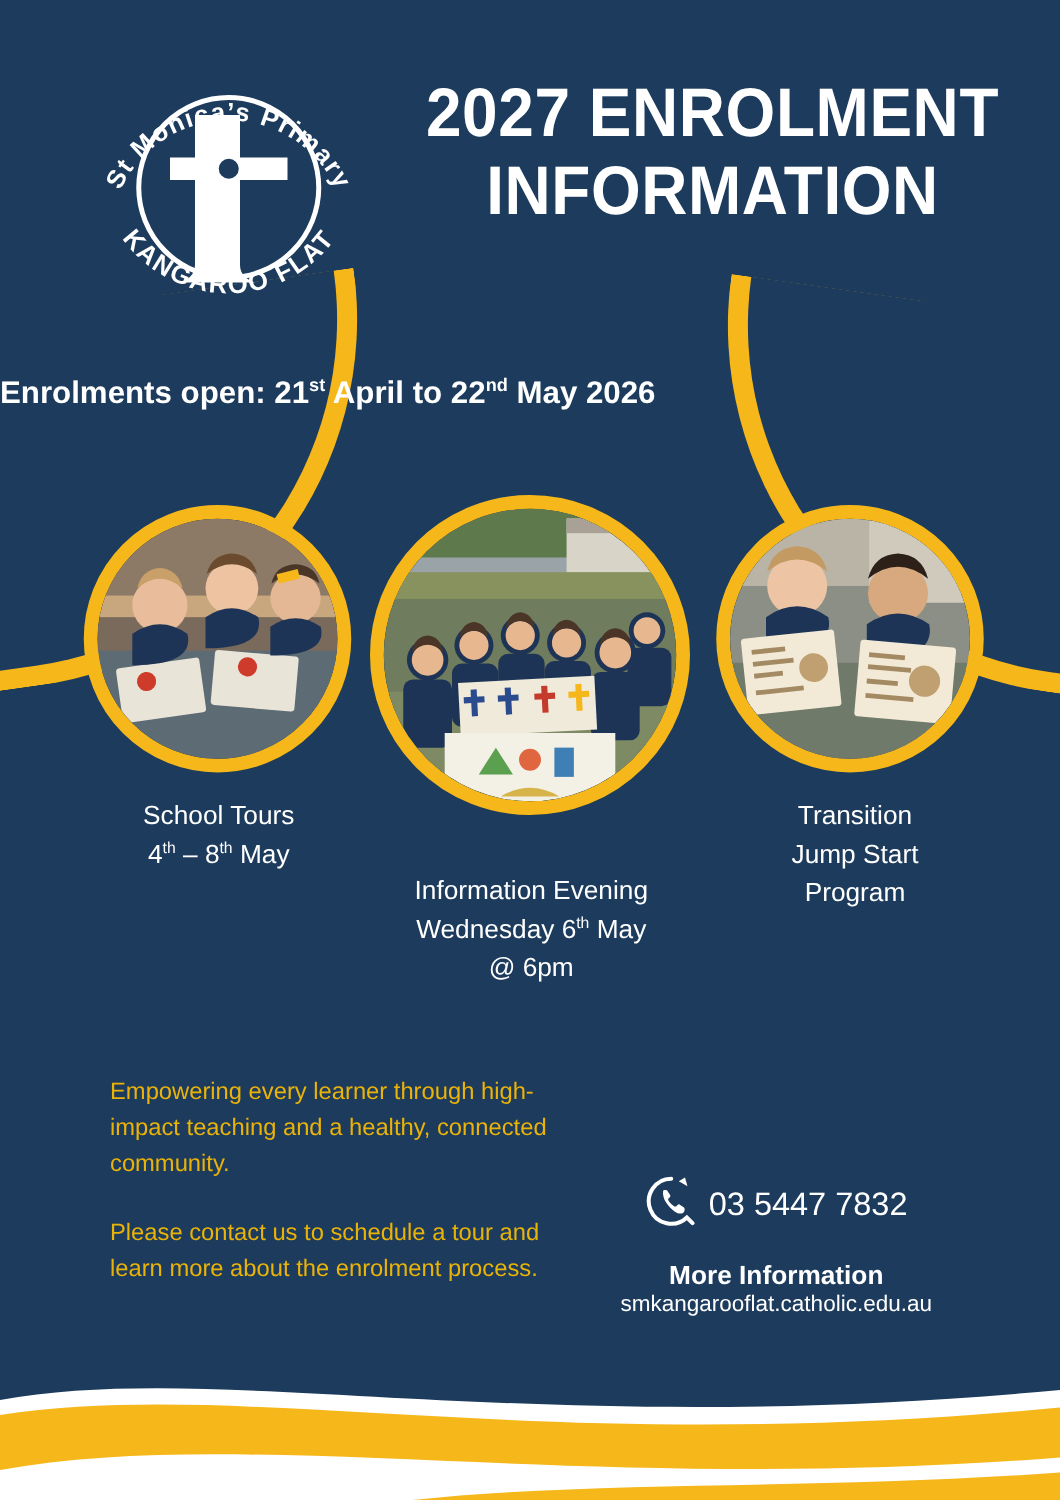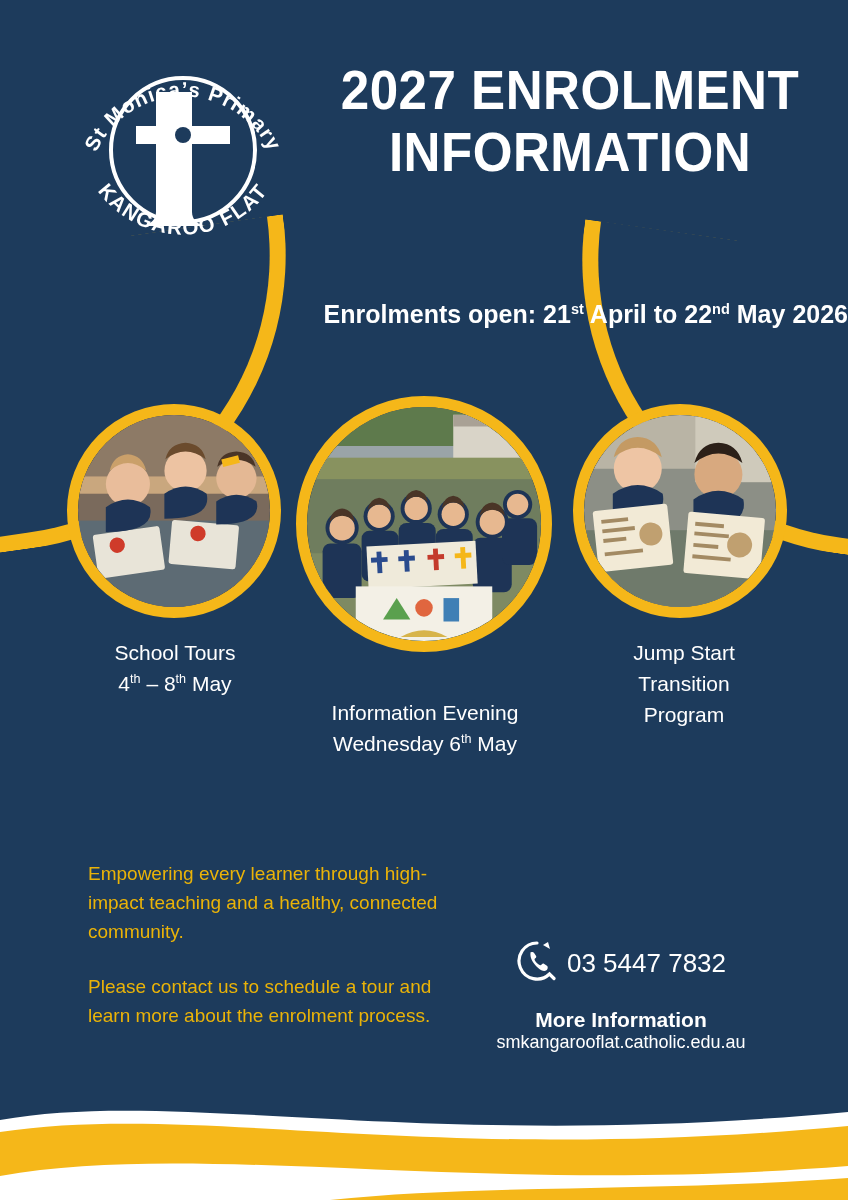--- a/index.html
+++ b/index.html
@@ -81,21 +81,21 @@
   .title .line {
     display: block;
   }
 
   
   .enrol-open {
     position: absolute;
     left: 0;
     right: 0;
     top: 300px;
-    text-align: right;
+    text-align: left;
     color: #ffffff;
     font-size: 25px;
     font-weight: bold;
   }
   .enrol-open sup {
     font-size: 0.58em;
     vertical-align: super;
   }
 
   
@@ -335,25 +335,26 @@
     <div>
       <span>4</span><sup>th</sup><span> – 8</span><sup>th</sup><span> May</span>
     </div>
   </div>
 
   <div class="caption cap-mid">
     <div>Information Evening</div>
     <div>
       <span>Wednesday 6</span><sup>th</sup><span> May</span>
     </div>
+    <div>@ 6pm</div>
   </div>
 
   <div class="caption cap-right">
+    <div>Transition</div>
     <div>Jump Start</div>
-    <div>Transition</div>
     <div>Program</div>
   </div>
 
   <div class="body-copy">
     <p>Empowering every learner through high-impact teaching and a healthy, connected community.</p>
     <p>Please contact us to schedule a tour and learn more about the enrolment process.</p>
   </div>
 
   <div class="contact">
     <div class="phone-row">

